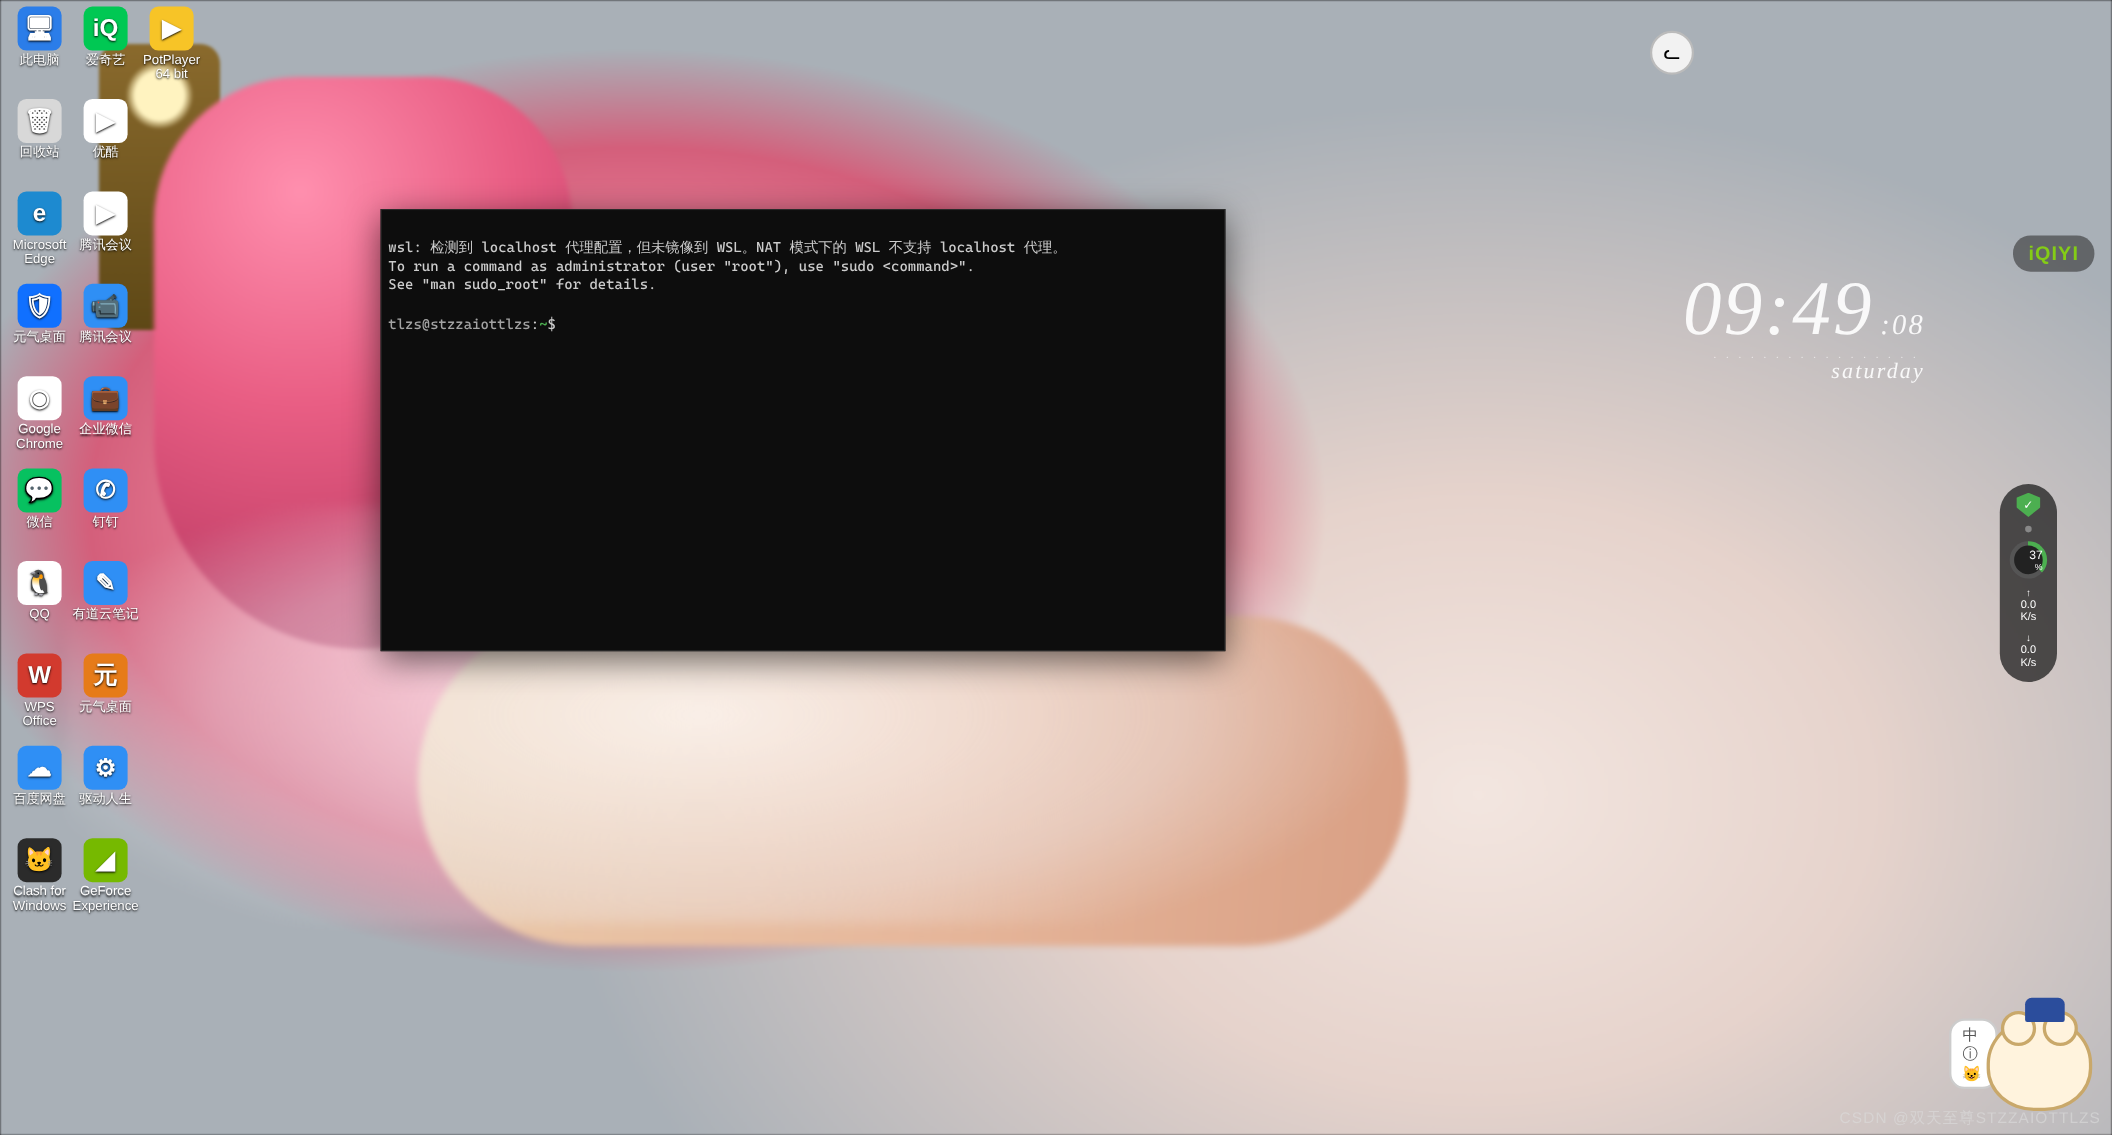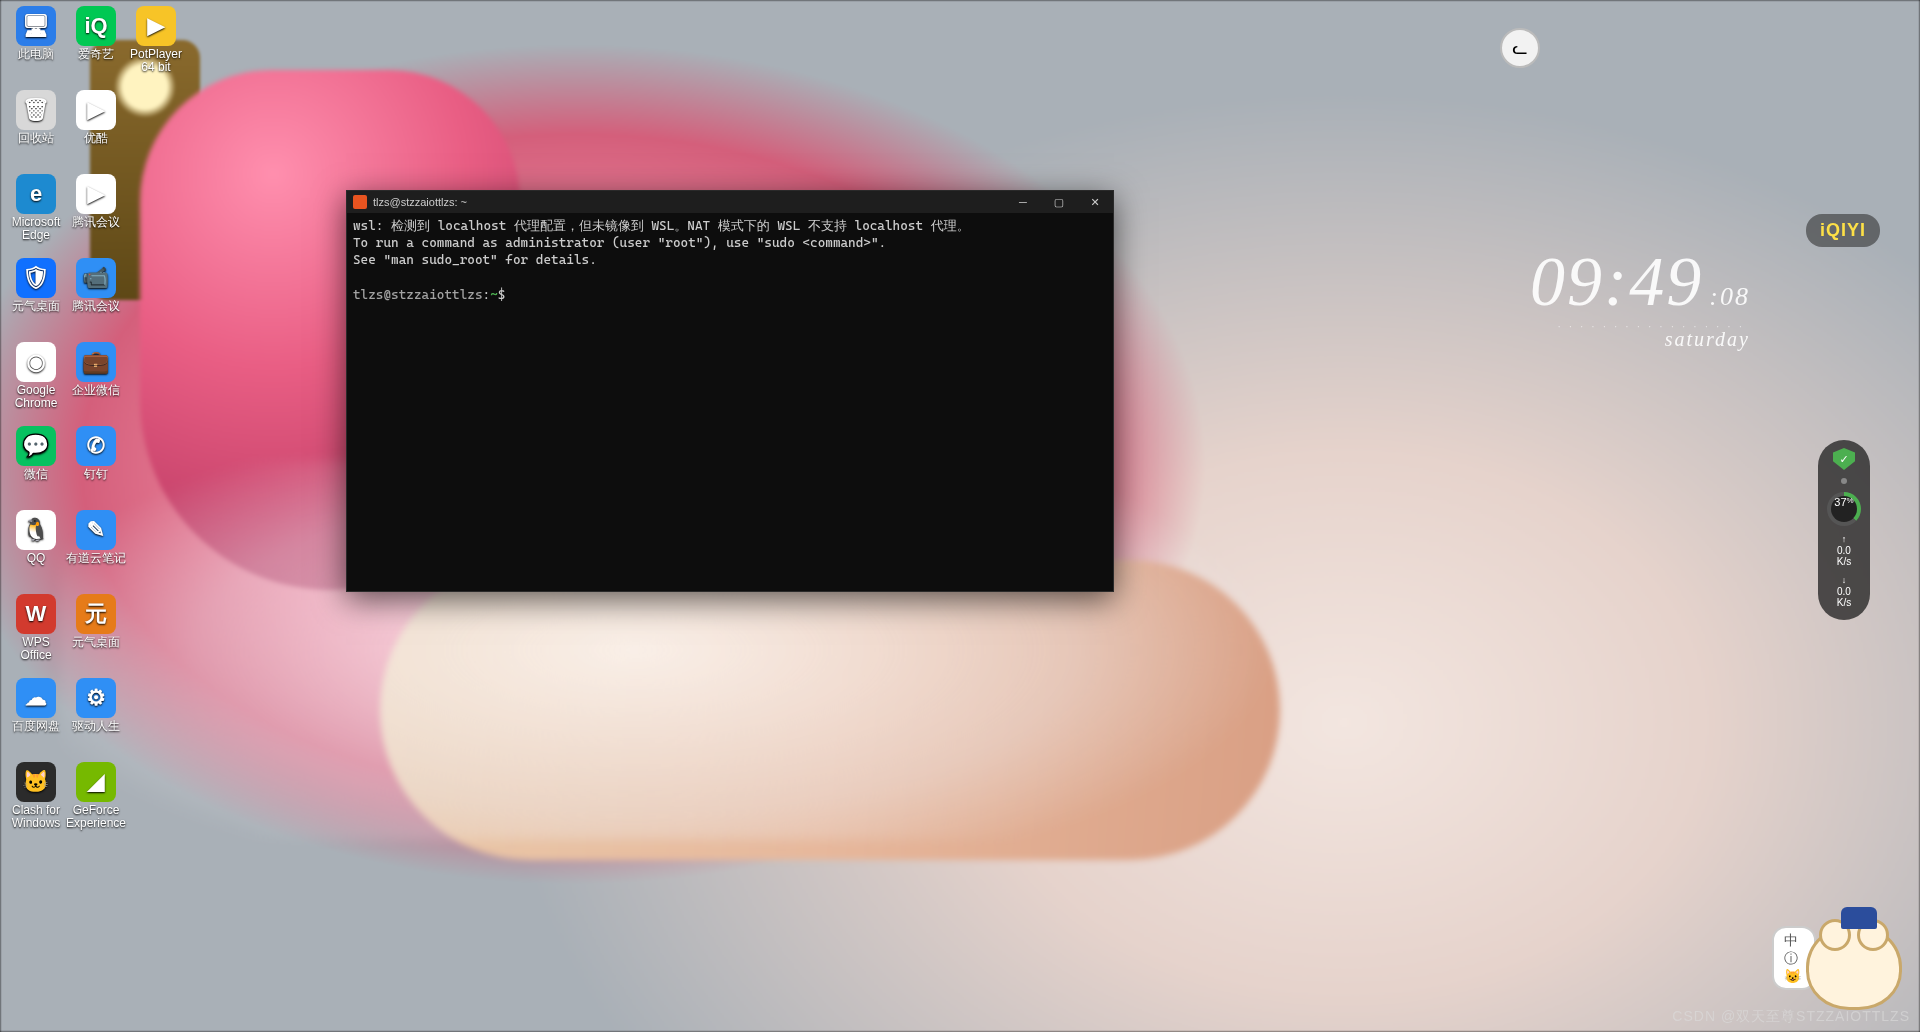--- a/index.html
+++ b/index.html
@@ -32,26 +32,26 @@
 .term-body .prompt-user{color:#a3a3a3;}
 .term-body .prompt-path{color:#4caf50;}
 .term-body .cursor{display:inline-block;width:7px;height:14px;background:transparent;}
 
 .clock{position:absolute;right:170px;top:252px;color:rgba(255,255,255,.9);font-family:"Segoe Script","Segoe UI",cursive;text-align:right;}
 .clock .big{font-size:70px;font-style:italic;letter-spacing:2px;line-height:60px;display:flex;align-items:baseline;}
 .clock .sec{font-size:26px;margin-left:6px;}
 .clock .day{font-size:20px;font-style:italic;margin-top:-4px;letter-spacing:2px;}
 .clock .dots{font-size:10px;letter-spacing:8px;opacity:.7;margin-top:-6px;}
 
-.iqiyi{position:absolute;right:40px;top:214px;background:rgba(40,40,40,.55);color:#fde047;padding:6px 14px;border-radius:16px;font-weight:bold;font-size:18px;letter-spacing:1px;}
+.iqiyi{position:absolute;right:16px;top:214px;background:rgba(40,40,40,.55);color:#84cc16;padding:6px 14px;border-radius:16px;font-weight:bold;font-size:18px;letter-spacing:1px;}
 
 .sysmon{position:absolute;right:50px;top:440px;width:52px;background:rgba(30,30,30,.75);border-radius:26px;padding:8px 0 12px;display:flex;flex-direction:column;align-items:center;color:#fff;font-size:10px;gap:8px;}
 .sysmon .shield{width:22px;height:22px;background:#4caf50;clip-path:polygon(50% 0,100% 20%,100% 60%,50% 100%,0 60%,0 20%);display:flex;align-items:center;justify-content:center;font-size:11px;}
 .sysmon .ring{width:34px;height:34px;border-radius:50%;background:conic-gradient(#4caf50 0 37%,#555 37% 100%);display:flex;align-items:center;justify-content:center;}
-.sysmon .ring div{width:26px;height:26px;border-radius:50%;background:#222;display:flex;align-items:flex-start;justify-content:center;font-size:11px;}
+.sysmon .ring div{width:26px;height:26px;border-radius:50%;background:#222;display:flex;align-items:flex-end;justify-content:center;font-size:11px;flex-direction:column;}
 .sysmon .net{display:flex;flex-direction:column;align-items:center;line-height:11px;}
 .sysmon .net .arr{font-size:9px;}
 
 .watermark{position:absolute;right:10px;bottom:6px;color:rgba(220,220,220,.6);font-size:14px;letter-spacing:1px;}
 .mascot{position:absolute;right:18px;bottom:22px;width:130px;height:110px;}
 .mascot .body{position:absolute;bottom:0;right:0;width:90px;height:80px;background:#fff3dd;border:3px solid #c9a86a;border-radius:50% 50% 45% 45%;}
 .mascot .ear{position:absolute;width:26px;height:26px;background:#fff3dd;border:3px solid #c9a86a;border-radius:50%;}
 .mascot .e1{top:-8px;left:10px;} .mascot .e2{top:-8px;right:10px;}
 .mascot .hat{position:absolute;top:-20px;right:22px;width:36px;height:22px;background:#2b4d9c;border-radius:6px 6px 2px 2px;}
 .mascot .bubble{position:absolute;bottom:20px;right:86px;background:#fff;border:2px solid #ccc;border-radius:14px;padding:4px 10px;font-size:14px;color:#555;}
@@ -150,29 +150,20 @@
       <span>GeForce Experience</span>
     </div>
   </div>
 
 <div class="di" style="position:absolute;left:126px;top:6px">
   <div class="ic" style="background:#f7c427">▶</div>
   <span>PotPlayer 64 bit</span>
 </div>
 
 <div class="terminal">
-  <div class="term-titlebar">
-    <div class="term-icon"></div>
-    <div>tlzs@stzzaiottlzs: ~</div>
-    <div class="term-controls">
-      <div>─</div>
-      <div>▢</div>
-      <div class="close">✕</div>
-    </div>
-  </div>
   <div class="term-body"><span>wsl: 检测到 localhost 代理配置，但未镜像到 WSL。NAT 模式下的 WSL 不支持 localhost 代理。</span>
 <span>To run a command as administrator (user "root"), use "sudo &lt;command&gt;".</span>
 <span>See "man sudo_root" for details.</span>
 <span></span>
 <span class="prompt-user">tlzs@stzzaiottlzs</span><span>:</span><span class="prompt-path">~</span><span>$</span> <span class="cursor"></span></div>
 </div>
 
 <div class="clock">
   <div class="big">
     <span>09</span>

